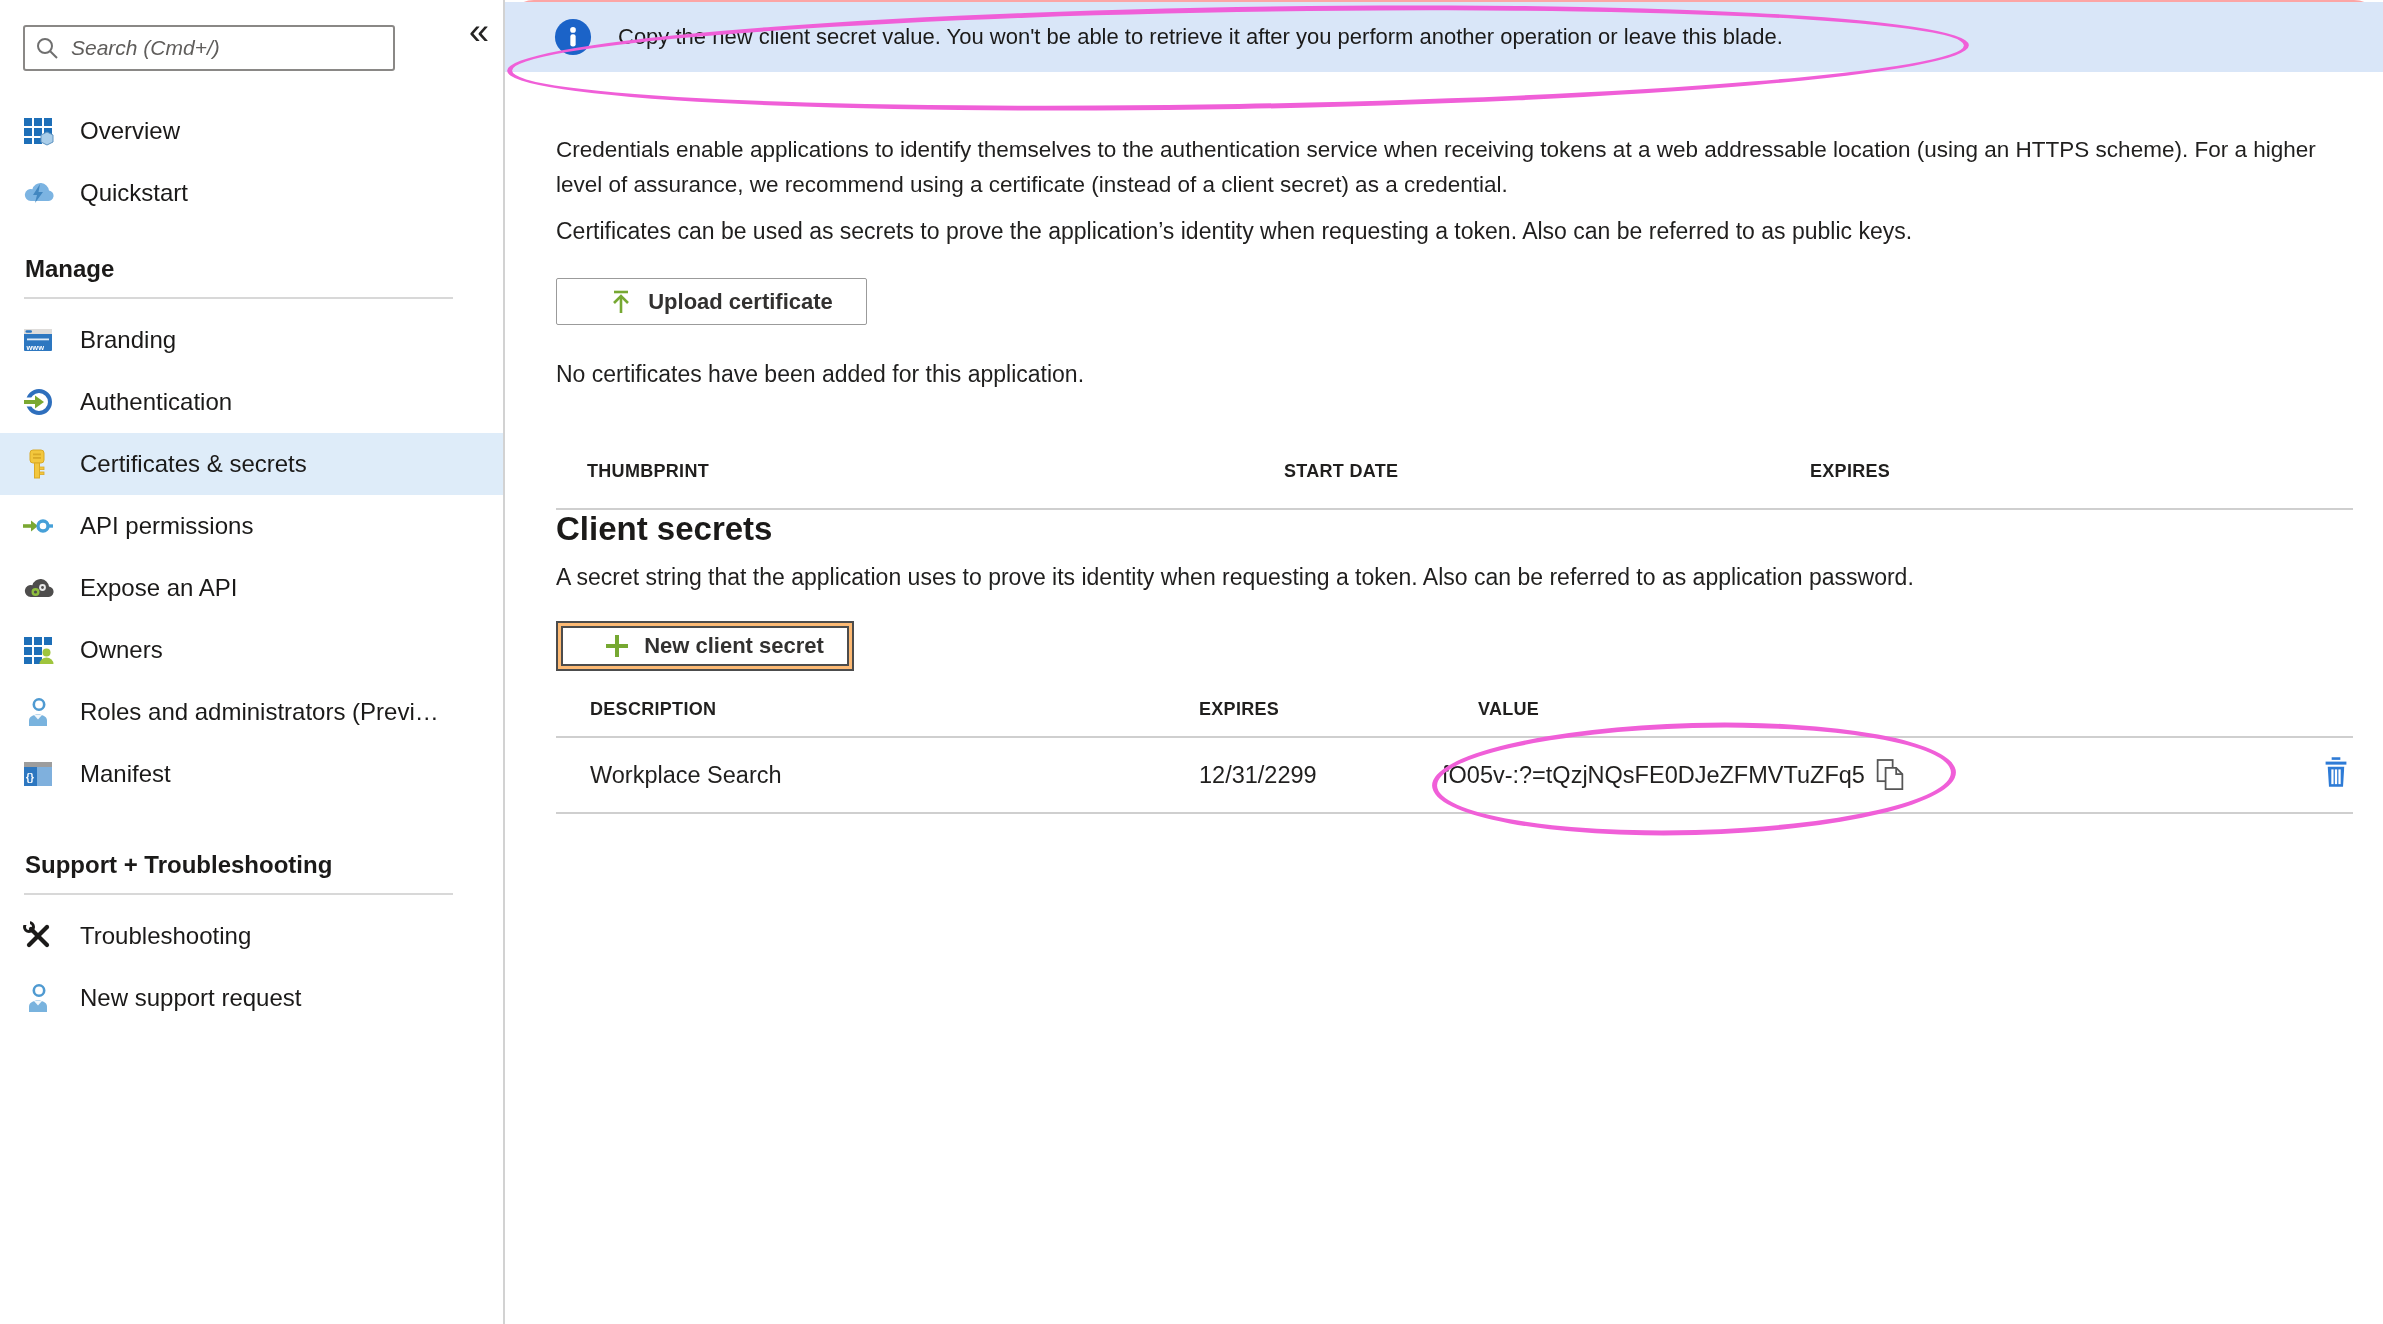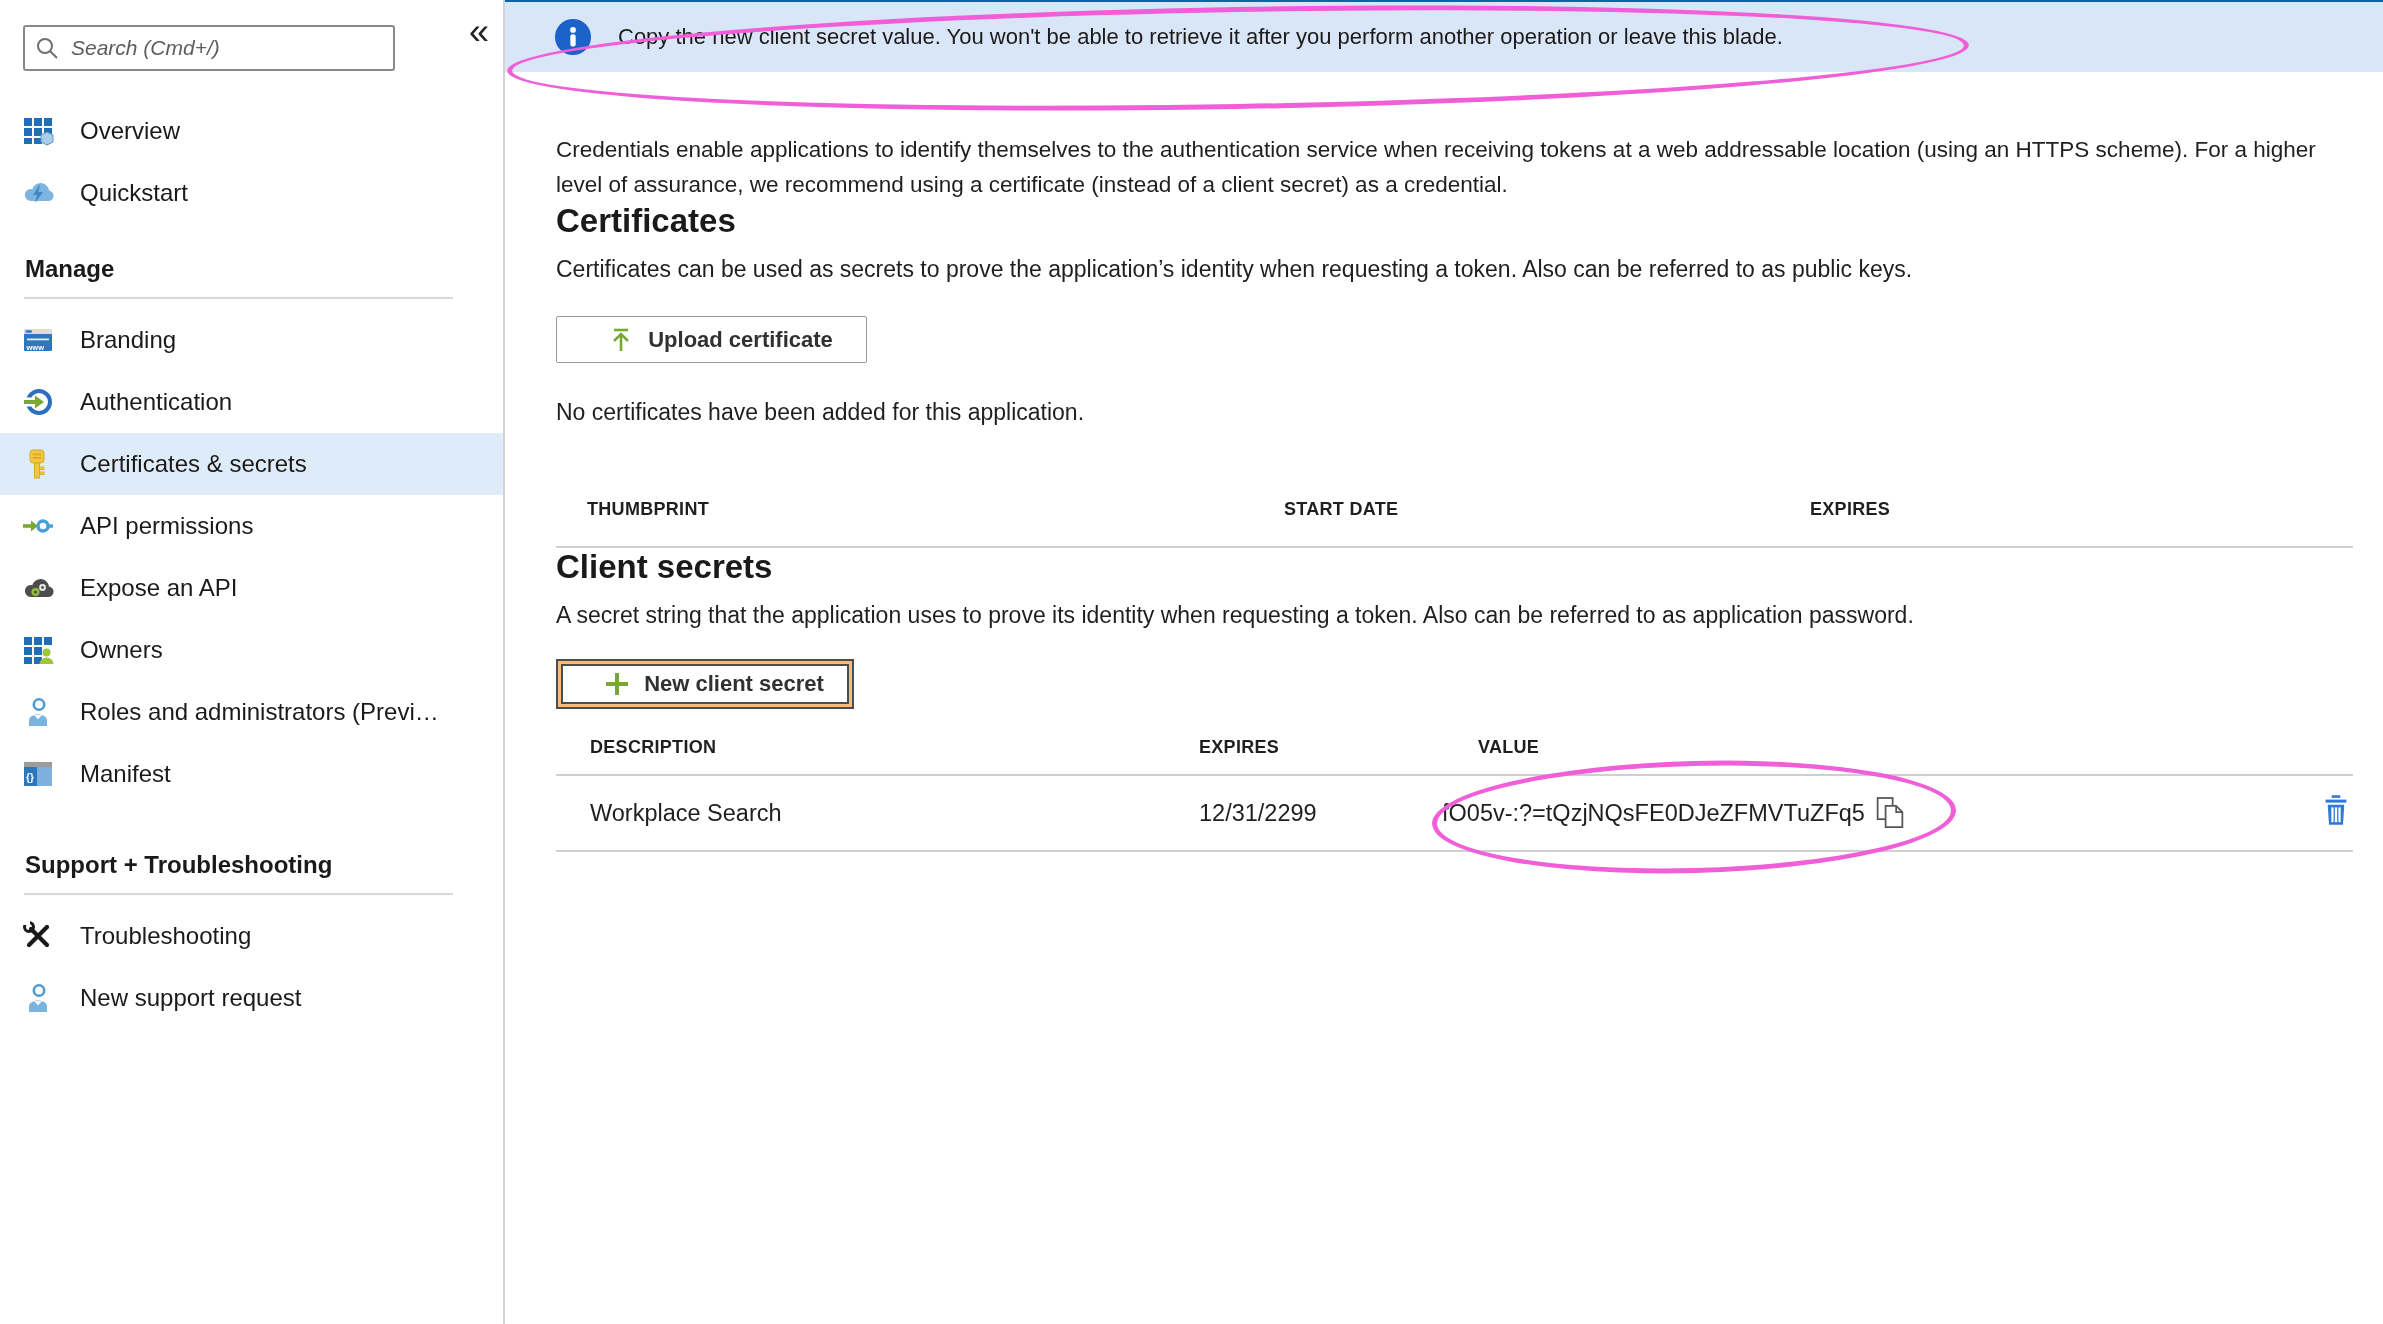--- a/index.html
+++ b/index.html
@@ -22,21 +22,21 @@
   .nav-item{height:62px;display:flex;align-items:center;padding-left:22px;gap:26px;cursor:pointer;}
   .nav-item.selected{background:#deecf9;}
   .nav-icon{width:32px;height:32px;flex:0 0 32px;display:inline-flex;}
   .nav-icon svg{width:32px;height:32px;}
   .nav-label{font-size:24px;color:#1b1a19;white-space:nowrap;}
   .nav-section-title{padding-left:25px;font-size:24px;font-weight:700;color:#1b1a19;}
   .nav-divider{height:0;border-bottom:2px solid #d8d8d8;margin:14px 50px 10px 24px;}
   .sect-manage{margin-top:31px;}
   .sect-support{margin-top:46px;}
   
-  .main{flex:1;position:relative;border-top:2px solid #0369a1;box-sizing:border-box;background:#fff;}
+  .main{flex:1;position:relative;border-top:2px solid #fca5a5;box-sizing:border-box;background:#fff;border-radius:29px;}
   .banner{height:70px;background:#d9e6f8;display:flex;align-items:center;gap:26px;padding-left:49px;}
   .banner-icon{width:38px;height:38px;flex:0 0 38px;}
   .banner-text{font-size:22px;color:#1b1a19;}
   .content{padding:0 30px 0 51px;}
   .intro{margin:60px 0 0;max-width:1790px;font-size:22.5px;line-height:35px;color:#201f1e;}
   h2.section-title{margin:0;font-size:33px;font-weight:600;color:#1b1a19;}
   .h2-cert{margin-top:55px;}
   .h2-secrets{margin-top:88px;}
   .section-desc{margin-top:16px;font-size:23px;color:#201f1e;}
   .btn{display:inline-flex;align-items:center;justify-content:center;gap:14px;background:#fff;border:1px solid #9b9b9b;
@@ -268,21 +268,20 @@
       </span>
       <span class="banner-text">Copy the new client secret value. You won't be able to retrieve it after you perform another operation or leave this blade.</span>
     </div>
 
     <div class="annot annot-banner"></div>
 
     <div class="content">
 
       <p class="intro">Credentials enable applications to identify themselves to the authentication service when receiving tokens at a web addressable location (using an HTTPS scheme). For a higher level of assurance, we recommend using a certificate (instead of a client secret) as a credential.</p>
 
-      <h2 class="section-title h2-cert">Certificates</h2>
       <div class="section-desc">Certificates can be used as secrets to prove the application’s identity when requesting a token. Also can be referred to as public keys.</div>
 
       <button class="btn upload-btn">
         <span style="display:inline-flex;width:26px;height:26px;">
           <svg viewBox="0 0 26 26">
               <line x1="6" y1="3" x2="20" y2="3" stroke="#76a832" stroke-width="2.6"></line>
               <line x1="13" y1="24" x2="13" y2="8" stroke="#76a832" stroke-width="2.6"></line>
               <polyline points="6,14 13,7 20,14" fill="none" stroke="#76a832" stroke-width="2.6"></polyline>
             </svg>
         </span>

